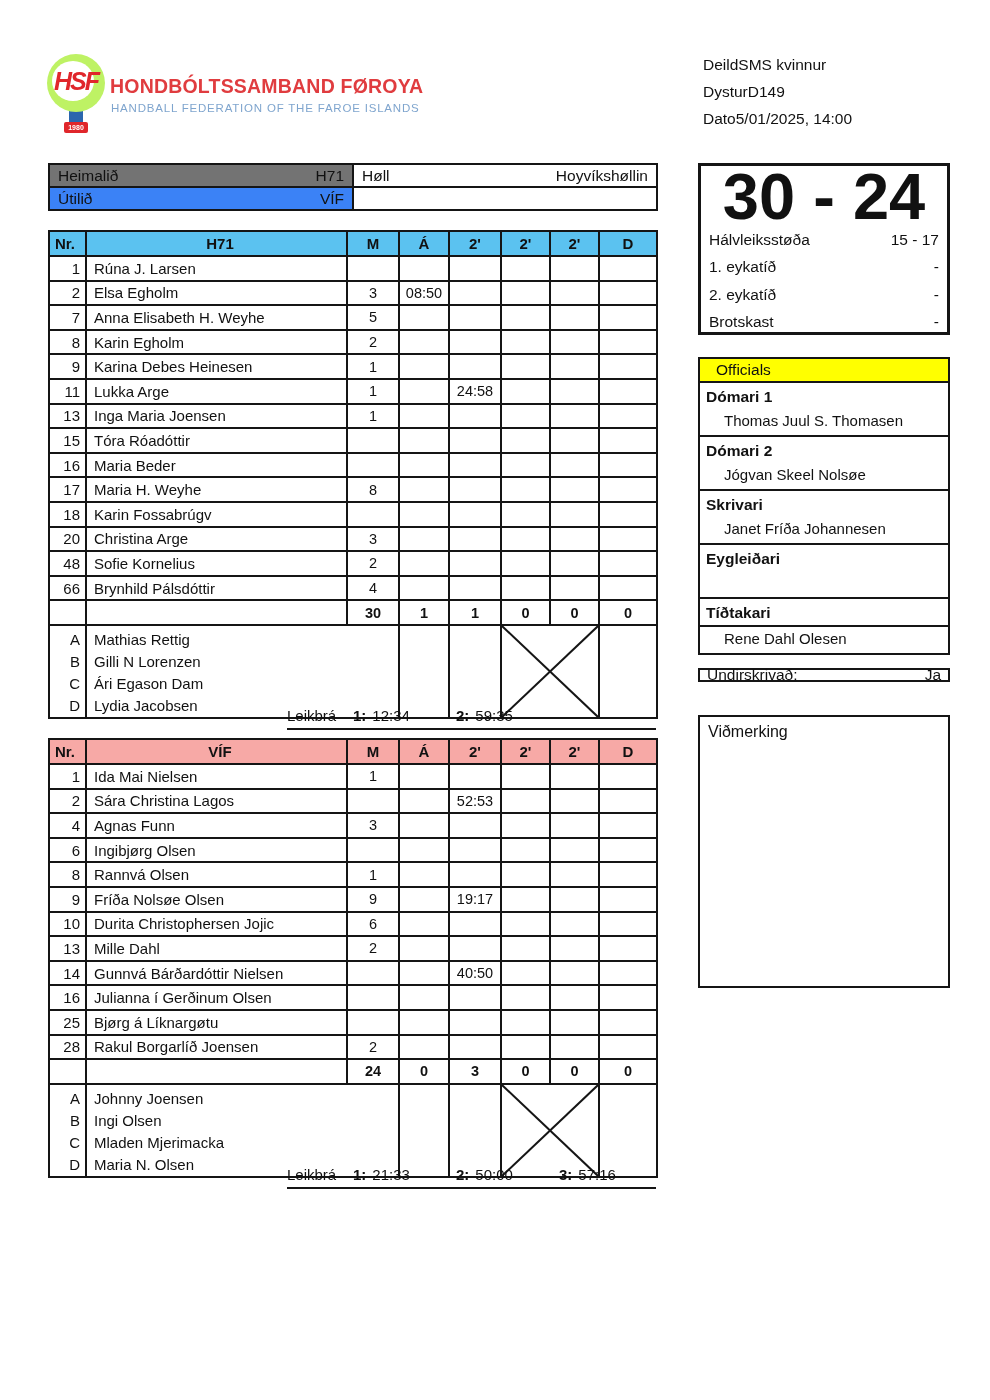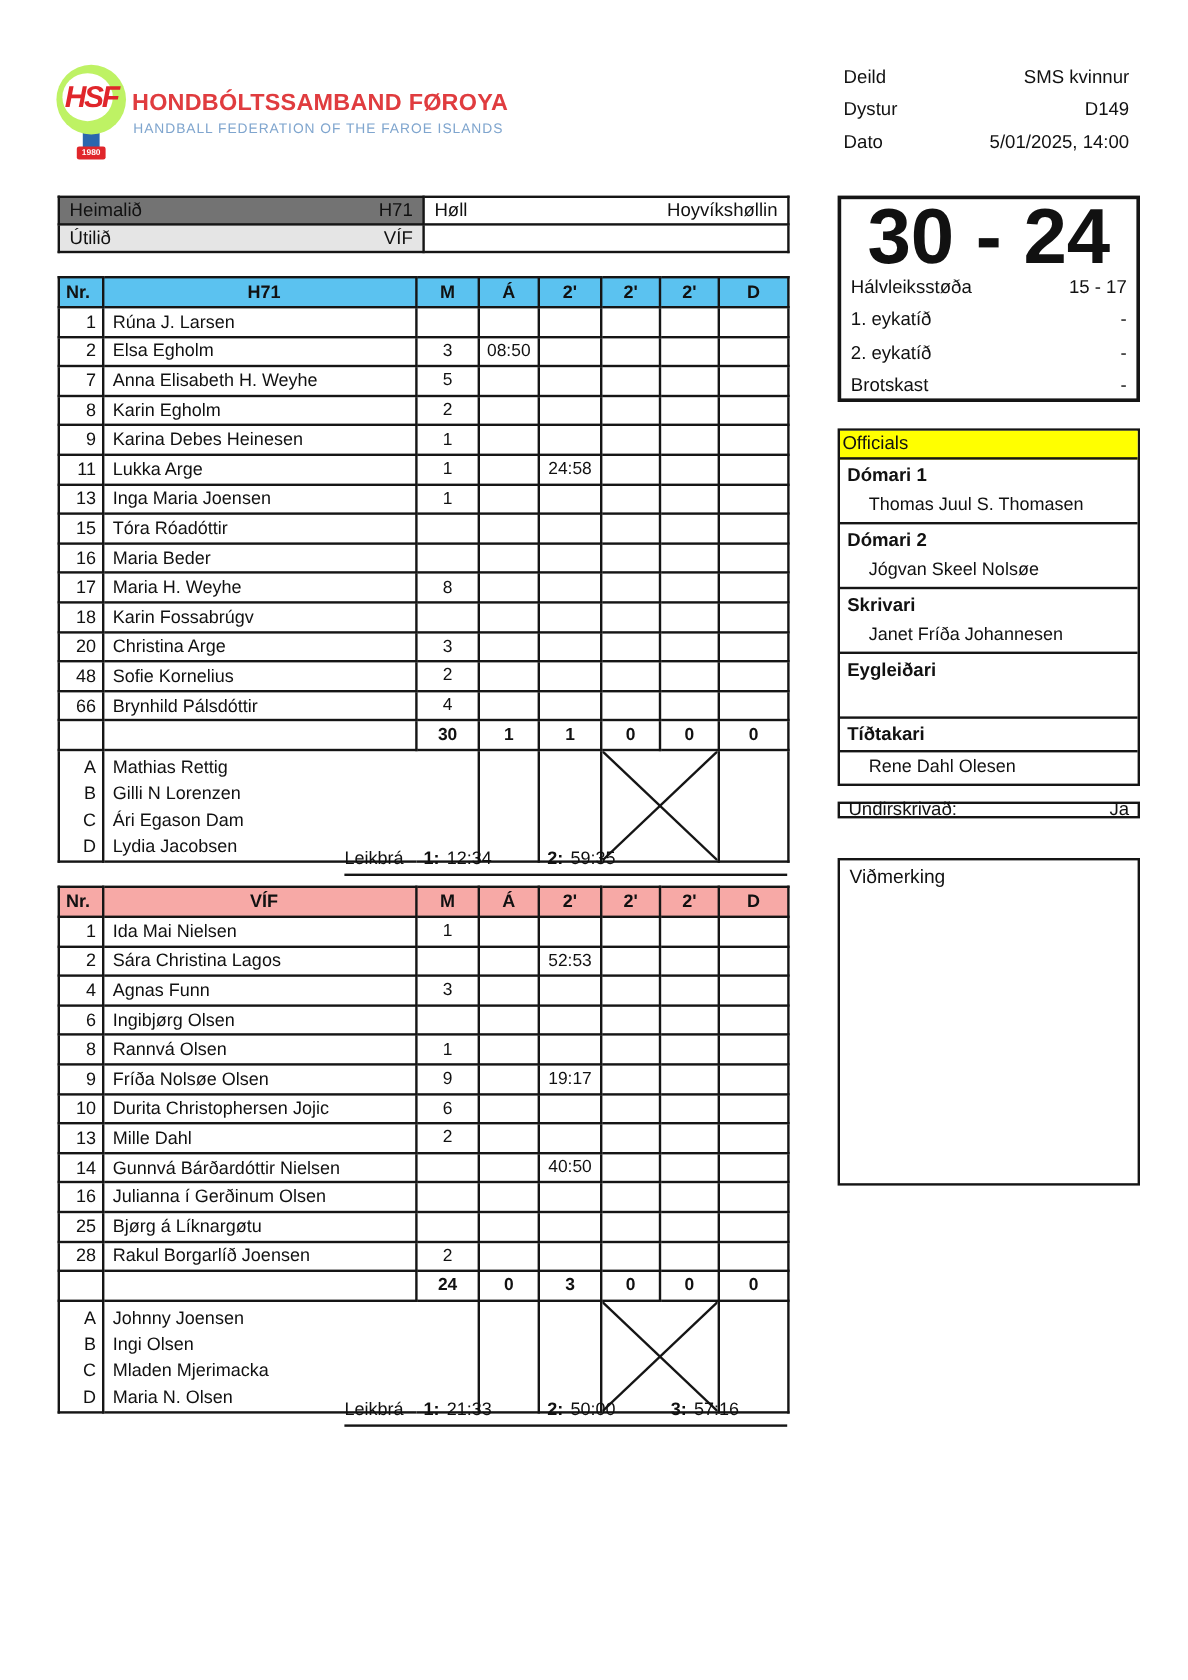--- a/index.html
+++ b/index.html
@@ -14,28 +14,28 @@
             font-size:25px;font-weight:bold;font-style:italic;color:#E0262B;letter-spacing:-2px;}
   .logo-stem{width:14px;height:13px;background:#2B66AE;margin:-2px auto 0;}
   .logo-year{width:24px;height:11px;margin:-1px auto 0;background:#E0262B;border-radius:2px;
              color:#fff;font-size:7px;line-height:11px;text-align:center;font-weight:bold;}
 
   .fed-title{position:absolute;left:110px;top:75px;font-size:19.5px;font-weight:bold;color:#E03C3F;letter-spacing:.2px;}
   .fed-sub{position:absolute;left:111px;top:102px;font-size:11.5px;color:#7FA5CE;letter-spacing:.8px;}
 
   
   .meta{position:absolute;left:703px;top:55px;width:238px;font-size:15.5px;}
-  .meta-row{display:flex;justify-content:space-between;height:27px;line-height:20px;}
+  .meta-row{display:flex;justify-content:flex-start;height:27px;line-height:20px;}
 
   
   .match-info{position:absolute;left:48px;top:163px;width:608px;border-collapse:collapse;table-layout:fixed;}
   .match-info td{border:2px solid #151515;height:21px;padding:0 8px;font-size:15.5px;}
   .mi-team{display:flex;justify-content:space-between;}
   .cell-home{background:#737373;}
-  .cell-away{background:#e5e5e5;}
+  .cell-away{background:#3b82f6;}
 
   
   .score-box{position:absolute;left:698px;top:163px;width:252px;height:172px;border:3px solid #151515;box-sizing:border-box;}
   .final-score{text-align:center;font-size:65px;font-weight:600;line-height:58px;margin-top:2px;}
   .score-rows{padding:0 8px;}
   .score-row{display:flex;justify-content:space-between;font-size:15.5px;height:27.5px;align-items:center;}
 
   
   .roster{position:absolute;left:48px;border-collapse:collapse;table-layout:fixed;width:608px;}
   .roster th,.roster td{border:2px solid #151515;font-size:15px;padding:0;}
@@ -58,21 +58,21 @@
 
   
   .leikbra{position:absolute;left:287px;width:369px;border-bottom:2.5px solid #151515;
            padding-bottom:4px;font-size:15px;display:flex;}
   .lk-label{width:59px;}
   .lk-entry{width:96px;margin-left:7px;}
   .lk-entry b{margin-right:6px;}
 
   
   .officials-box{position:absolute;left:698px;top:357px;width:252px;border:2.5px solid #151515;box-sizing:border-box;}
-  .ob-title{background:#FFFF00;font-size:15.5px;height:22px;line-height:22px;padding-left:2px;border-bottom:2px solid #151515;}
+  .ob-title{background:#FFFF00;font-size:15.5px;height:22px;line-height:22px;padding-left:16px;border-bottom:2px solid #151515;}
   .ob-section{border-bottom:2px solid #151515;}
   .ob-section:last-child{border-bottom:none;}
   .ob-role{font-weight:bold;font-size:15.5px;height:26px;line-height:28px;padding-left:6px;}
   .ob-name{font-size:15px;height:26px;line-height:24px;padding-left:24px;}
   .ob-section:last-child .ob-role{border-bottom:2px solid #151515;}
 
   
   .sig-box{position:absolute;left:698px;top:668px;width:252px;height:14px;border:2.5px solid #151515;box-sizing:border-box;
            display:flex;justify-content:space-between;align-items:center;padding:0 7px;font-size:15.5px;}
   .remarks-box{position:absolute;left:698px;top:715px;width:252px;height:273px;border:2.5px solid #151515;box-sizing:border-box;

